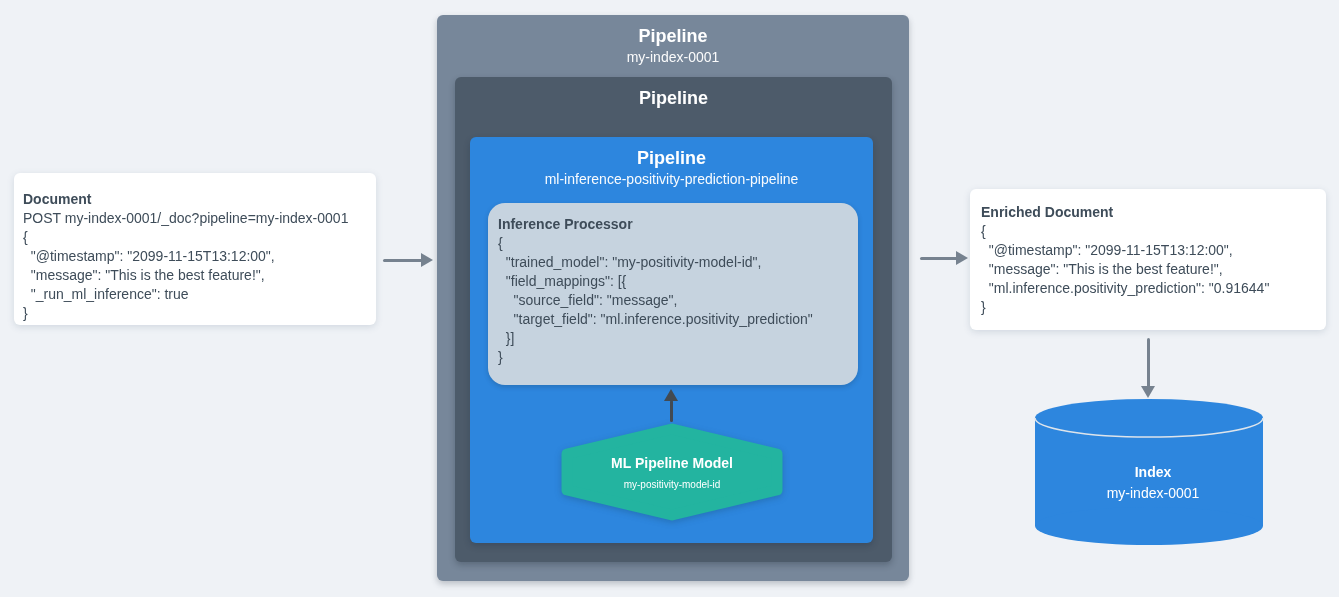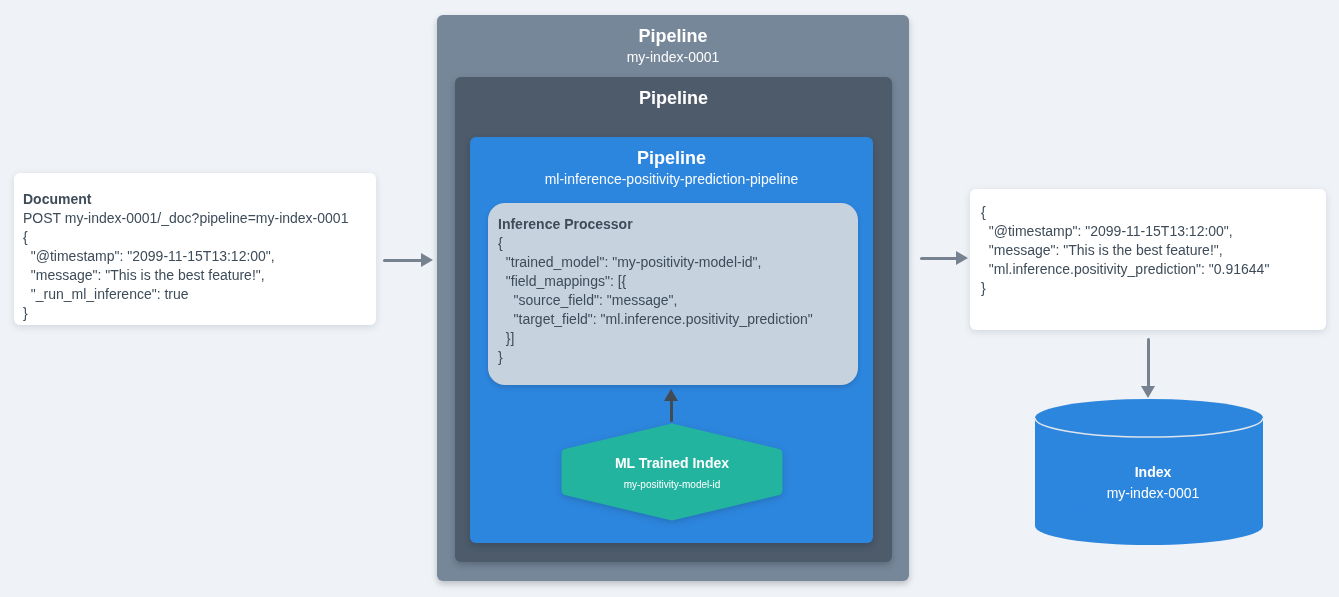--- a/index.html
+++ b/index.html
@@ -119,29 +119,30 @@
             <div class="code-line">  }]</div>
             <div class="code-line">}</div>
           </div>
         </div>
 
         <div class="hex-wrap">
           <svg class="hex-svg" viewBox="0 0 222 98" aria-hidden="true">
             <polygon class="hex-poly" points="6,31 111,6 216,31 216,67 111,92 6,67"></polygon>
           </svg>
           <div class="hex-text">
-            <div class="hex-title">ML Trained Index</div>
+            <div class="hex-title">ML Pipeline Model</div>
             <div class="hex-name">my-positivity-model-id</div>
           </div>
         </div>
       </div>
     </div>
   </div>
 
   <div class="card enriched-card">
+    <div class="card-title">Enriched Document</div>
     <div>
       <div class="code-line">{</div>
       <div class="code-line">  "@timestamp": "2099-11-15T13:12:00",</div>
       <div class="code-line">  "message": "This is the best feature!",</div>
       <div class="code-line">  "ml.inference.positivity_prediction": "0.91644"</div>
       <div class="code-line">}</div>
     </div>
   </div>
 
   <div class="cyl-wrap">

